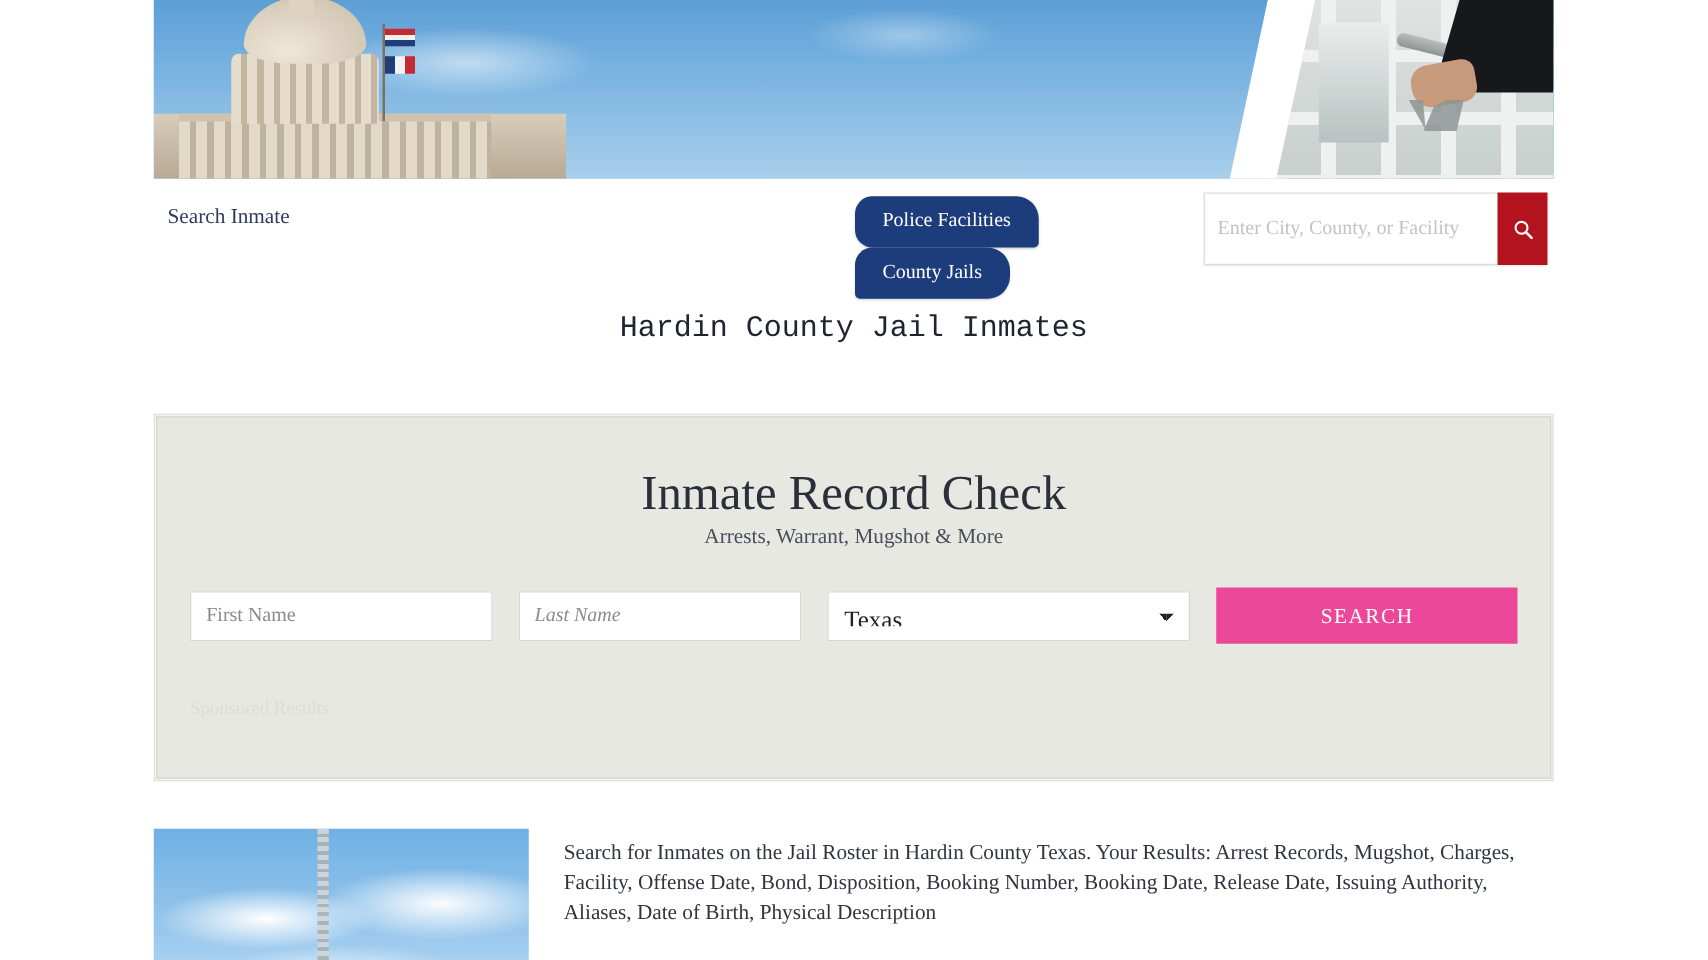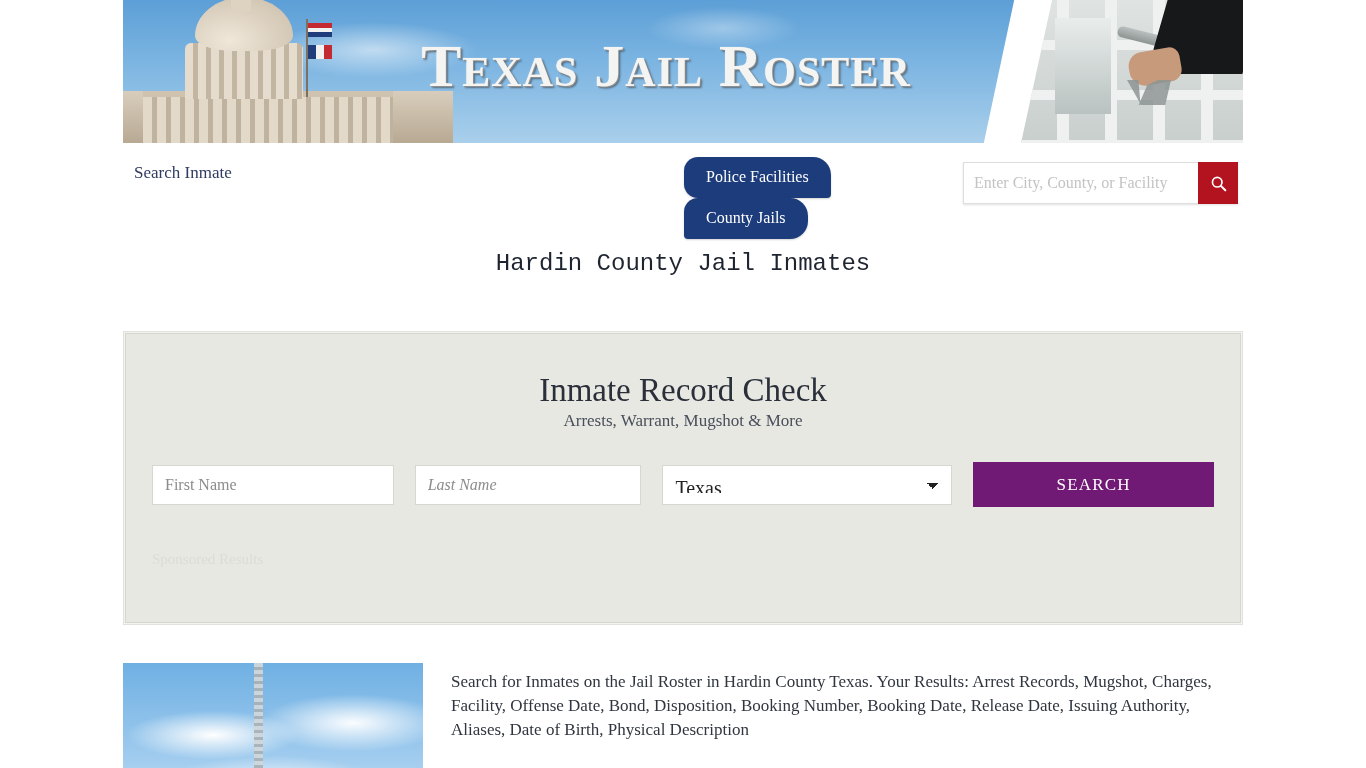--- a/index.html
+++ b/index.html
@@ -219,21 +219,21 @@
   .tab.first { border-radius: 14px 18px 4px 14px; margin-right: 4px; }
   .tab.second { border-radius: 14px 18px 18px 4px; }
   .searchwrap {
     position: absolute;
     left: 840px;
     top: 40px;
     transform: translateY(-50%);
     display: flex;
     align-items: stretch;
     width: 275px;
-    height: 42px;
+    height: 58px;
     box-shadow: 0 1px 2px rgba(0,0,0,.12);
   }
   .searchwrap input {
     flex: 1;
     border: 1px solid #dedede;
     border-right: none;
     background: #fff;
     font-family: "Liberation Serif", "DejaVu Serif", serif;
     font-size: 16px;
     color: #444;
@@ -283,21 +283,21 @@
     background: #f3f3f0;
   }
   .panel {
     background: #e8e8e3;
     border: 1px solid #d6d6d0;
     padding: 30px 26px 30px 26px;
     min-height: 228px;
   }
   .panel h2 {
     text-align: center;
-    font-size: 33px;
+    font-size: 39px;
     font-weight: normal;
     color: #2a2f3a;
     margin: 8px 0 2px 0;
   }
   .panel .sub {
     text-align: center;
     font-size: 17px;
     color: #494f5a;
     margin: 0 0 34px 0;
   }
@@ -338,21 +338,21 @@
     background-position:
       calc(100% - 18px) 17px,
       calc(100% - 12px) 17px;
     background-size: 6px 6px, 6px 6px;
     background-repeat: no-repeat;
     cursor: pointer;
   }
   .big-search {
     width: 258px;
     height: 45px;
-    background: #701a75;
+    background: #ec4899;
     color: #ffffff;
     border: none;
     font-family: "Liberation Serif", "DejaVu Serif", serif;
     font-size: 17px;
     letter-spacing: 1.2px;
     cursor: pointer;
     margin-top: -3px;
   }
   .sponsored {
     margin-top: 44px;
@@ -420,21 +420,20 @@
     <div class="jaildoor">
       <div class="bars-v"></div>
       <div class="bars-h"></div>
       <div class="corridor"></div>
       <div class="handle"></div>
       <div class="sleeve"></div>
       <div class="hand"></div>
       <div class="keys"></div>
     </div>
 
-    <div class="banner-title">Texas Jail Roster</div>
   </div>
 
   <div class="navrow">
     <div class="brand">Search Inmate</div>
 
     <div class="tabs">
       <div class="tab first">
         <span>Police Facilities</span>
       </div>
       <div class="tab second">

